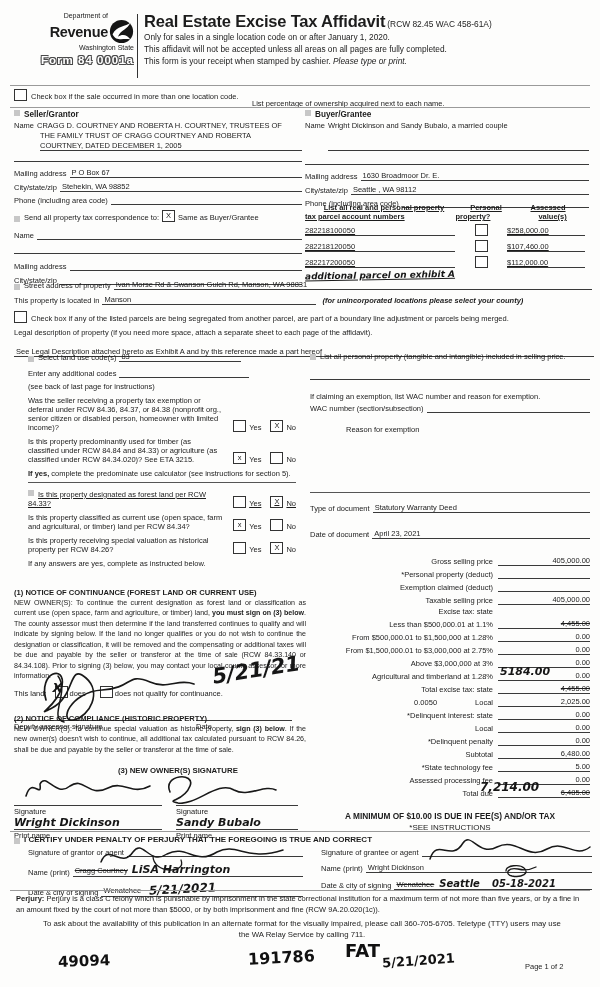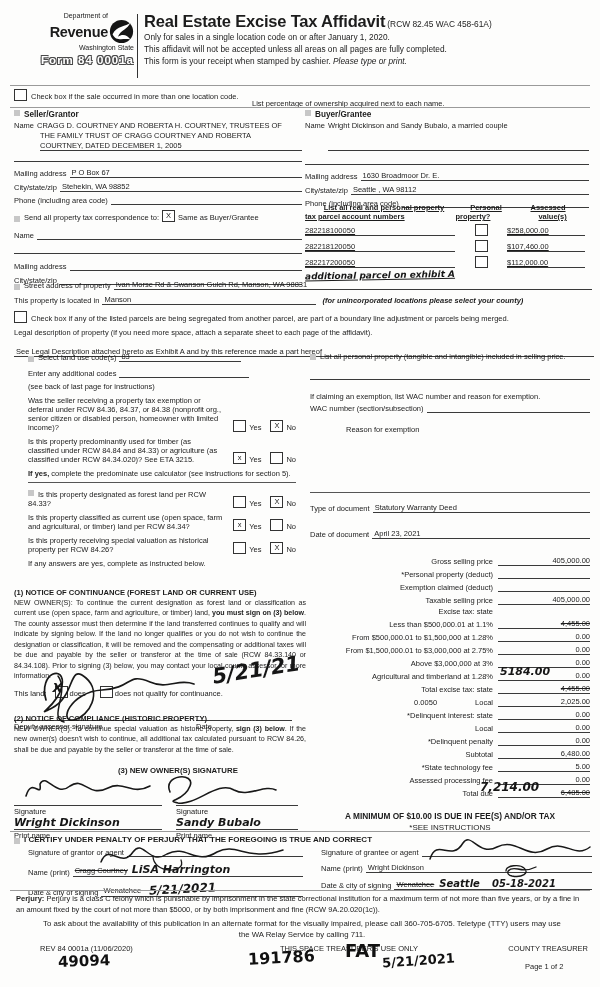--- a/index.html
+++ b/index.html
@@ -216,21 +216,21 @@
         <span class="cb">x</span>
           <span>Yes</span>
         <span class="cb"></span>
           <span>No</span>
       </div>
     </div>
     <div style="margin-top:5px;border-bottom:1px solid #555;padding-bottom:4px;">
       <span class="b">If yes,</span><span> complete the predominate use calculator (see instructions for section 5).</span>
     </div>
 
-    <div class="q" style="margin-top:7px;">
+    <div class="q" style="margin-top:7px;text-decoration:underline;">
       <div class="qt"><span class="mk"></span><span>Is this property designated as forest land per RCW 84.33?</span></div>
       <div class="yn">
         <span class="cb"></span>
           <span>Yes</span>
         <span class="cb">X</span>
           <span>No</span>
       </div>
     </div>
     <div class="q">
       <div class="qt">Is this property classified as current use (open space, farm and agricultural, or timber) land per RCW 84.34?</div>
@@ -478,25 +478,20 @@
     <path d="M8,8 C8,2 22,1 26,5 C32,10 24,15 14,13 C6,11 10,4 20,6 C28,8 34,6 38,4" fill="none" stroke="#181818" stroke-width="1.3" stroke-linecap="round"></path>
   </svg>
 
   <div class="hr" style="top:890px;"></div>
 
   <div class="abs" style="left:16px;top:894px;width:572px;line-height:1.45;">
     <span class="b">Perjury:</span><span> Perjury is a class C felony which is punishable by imprisonment in the state correctional institution for a maximum term of not more than five years, or by a fine in an amount fixed by the court of not more than $5000, or by both imprisonment and fine (RCW 9A.20.020(1c)).</span>
   </div>
   <div class="abs" style="left:40px;top:919px;width:524px;text-align:center;font-size:7.8px;line-height:1.4;">To ask about the availability of this publication in an alternate format for the visually impaired, please call 360-705-6705. Teletype (TTY) users may use the WA Relay Service by calling 711.</div>
 
-  <div class="abs" style="left:40px;top:944px;width:548px;display:flex;">
-    <span style="width:180px;">REV 84 0001a (11/06/2020)</span>
-    <span style="flex:1;text-align:center;">THIS SPACE TREASURER'S USE ONLY</span>
-    <span style="width:110px;text-align:right;">COUNTY TREASURER</span>
-  </div>
 
   <div class="hwm abs" style="left:58px;top:952px;font-size:15px;transform:rotate(-2deg);">49094</div>
   <div class="hwm abs" style="left:248px;top:948px;font-size:16px;transform:rotate(-3deg);">191786</div>
   <div class="hwm abs" style="left:345px;top:940px;font-size:18px;">FAT</div>
   <div class="hwm abs" style="left:382px;top:953px;font-size:13px;transform:rotate(-4deg);">5/21/2021</div>
   <div class="abs" style="left:525px;top:962px;">Page 1 of 2</div>
 
 </div>
 
 </body></html>

